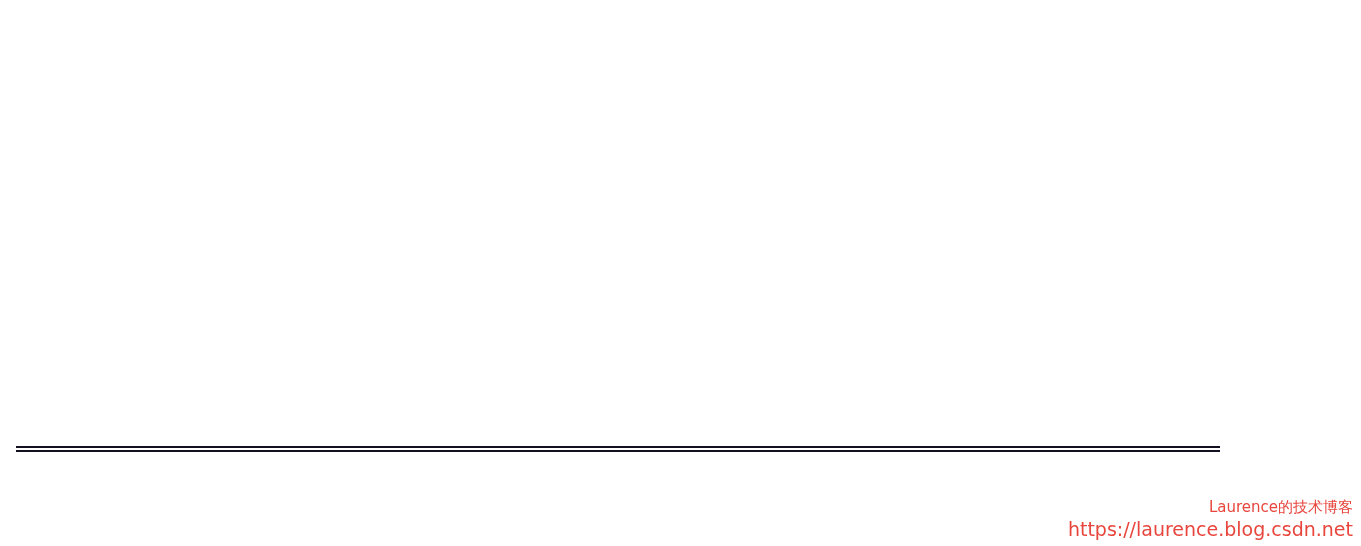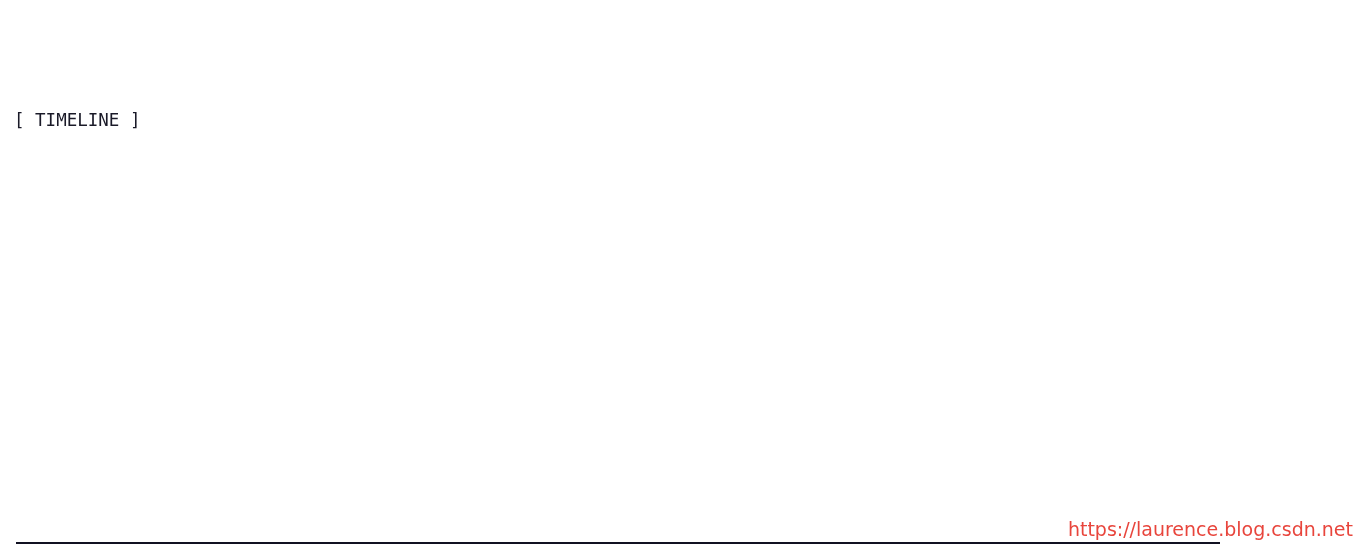--- a/index.html
+++ b/index.html
@@ -62,21 +62,20 @@
     pointer-events: none;
   }
   .wm-top { font-size: 15px; }
   .wm-bot { font-size: 19px; }
 </style>
 </head>
 <body>
 
 <div class="console">
 
-  <div class="section-title">[ TIMELINE ]</div>
 
   <div class="blank"></div>
   <div class="blank-sm"></div>
 
   <div class="table-wrap">
 
     <div class="rule rule-outer"></div>
 
     
 
@@ -100,14 +99,15 @@
 
   
 
   
 
   
 
 </div>
 
 <div class="watermark">
+  <div class="wm-top">Laurence的技术博客</div>
   <div class="wm-bot">https://laurence.blog.csdn.net</div>
 </div>
 
 </body></html>

